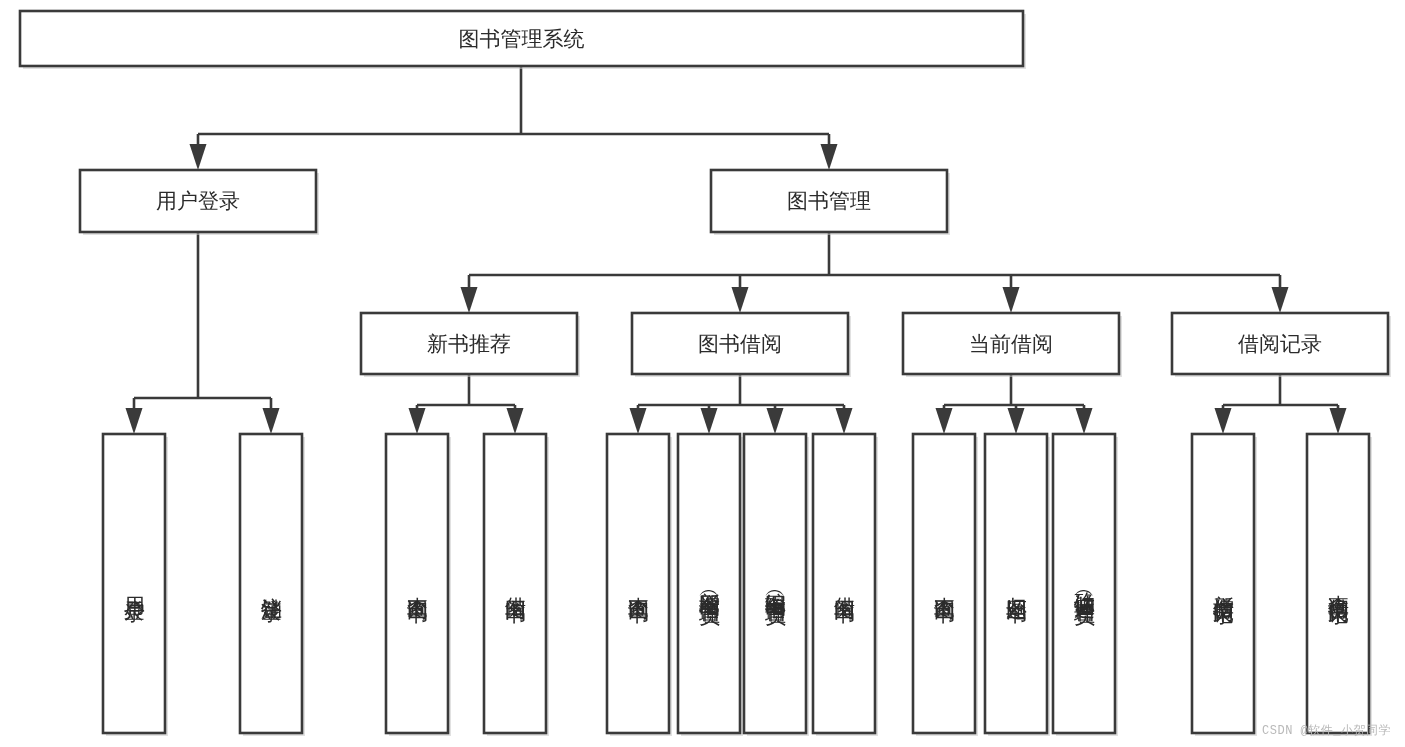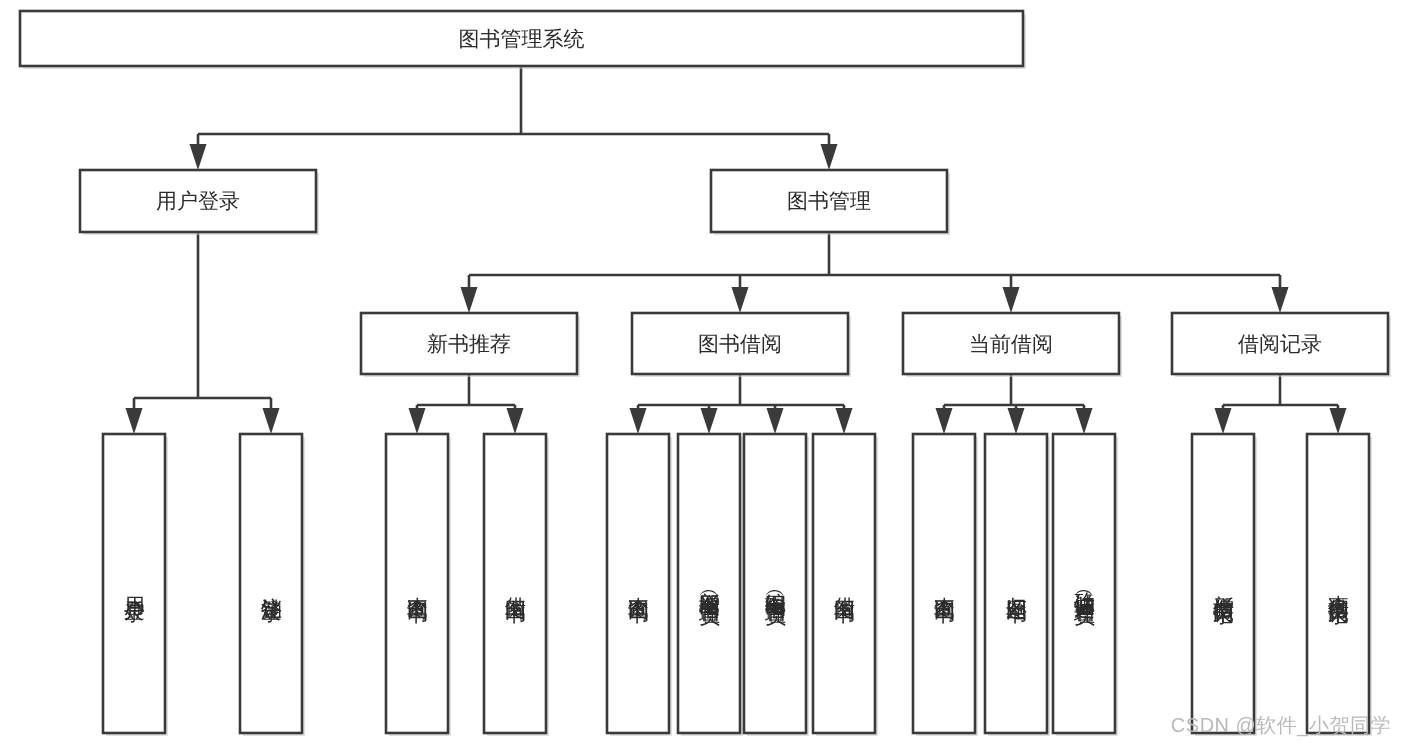--- a/index.html
+++ b/index.html
@@ -66,22 +66,22 @@
     white-space: nowrap;
     display: flex;
     align-items: center;
     justify-content: center;
     pointer-events: none;
   }
   .watermark {
     position: absolute;
     right: 14px;
     bottom: 8px;
-    font-family: Liberation Sans, sans-serif;
-    font-size: 20px;
+    font-family: Liberation Mono, monospace;
+    font-size: 12px;
     color: #b9b9b9;
     letter-spacing: 0.5px;
     white-space: nowrap;
   }
 </style>
 </head>
 <body>
 
 <div id="diagram-root">
 

